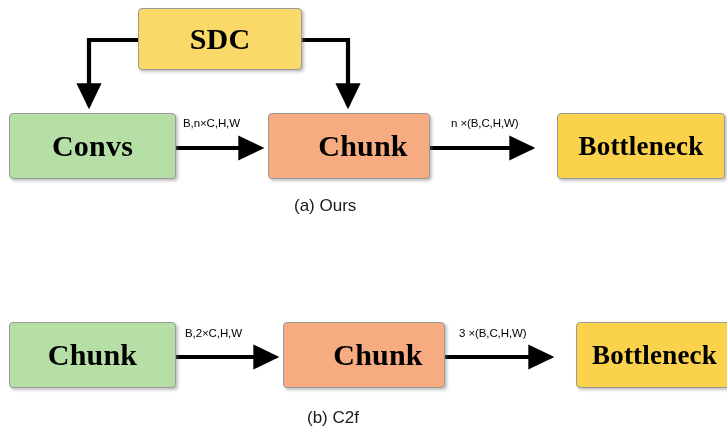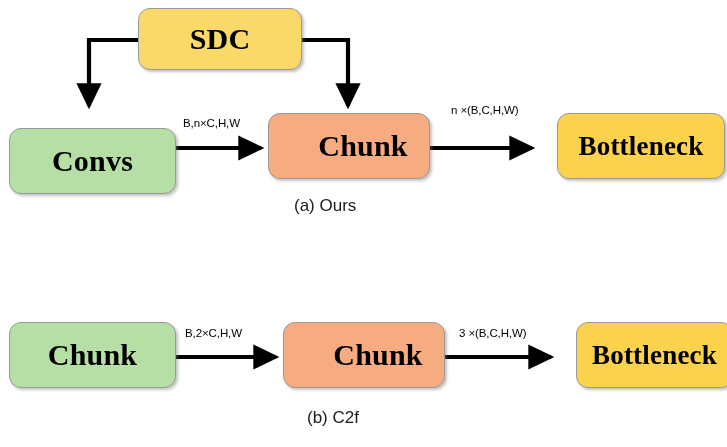--- a/index.html
+++ b/index.html
@@ -16,21 +16,21 @@
     height: 447px;
     background: #ffffff;
     overflow: hidden;
   }
   .node {
     position: absolute;
     box-sizing: border-box;
     display: flex;
     align-items: center;
     justify-content: center;
-    border-radius: 12px;
+    border-radius: 4px;
     border: 1px solid #9a9a9a;
     font-family: "Liberation Serif", serif;
     font-weight: bold;
     color: #000000;
     box-shadow: 2px 2px 3px rgba(120,120,120,0.45);
     letter-spacing: 0.2px;
     white-space: nowrap;
   }
   .node.green  { background: #b5dfa5; }
   .node.orange { background: #f7ab80; padding-left: 28px; }
@@ -97,35 +97,35 @@
 
     <g>
       <path d="M445,357 L551,357" stroke="#000000" stroke-width="4.2" fill="none" marker-end="url(#arrowhead)"></path>
     </g>
   </svg>
 
   <div class="node yellow-light" style="left:138px; top:8px; width:164px; height:62px; font-size:30px;">
     <span>SDC</span>
   </div>
 
-  <div class="node green" style="left:9px; top:128px; width:167px; height:66px; font-size:30px;">
+  <div class="node green" style="left:9px; top:113px; width:167px; height:66px; font-size:30px;">
     <span>Convs</span>
   </div>
 
   <div class="node orange" style="left:268px; top:113px; width:162px; height:66px; font-size:30px;">
     <span>Chunk</span>
   </div>
 
   <div class="node yellow" style="left:539px; top:113px; width:168px; height:66px; font-size:27px;">
     <span>Bottleneck</span>
   </div>
 
   <div class="edge-label" style="left:183px; top:117px;">B,n×C,H,W</div>
 
-  <div class="edge-label" style="left:443px; top:104px;padding-left:8px;">n ×(B,C,H,W)</div>
+  <div class="edge-label" style="left:443px; top:117px;padding-left:8px;">n ×(B,C,H,W)</div>
 
   <div class="caption" style="left:294px; top:196px;">(a) Ours</div>
 
   <div class="node green" style="left:9px; top:322px; width:167px; height:66px; font-size:30px;">
     <span>Chunk</span>
   </div>
 
   <div class="node orange" style="left:283px; top:322px; width:162px; height:66px; font-size:30px;">
     <span>Chunk</span>
   </div>

